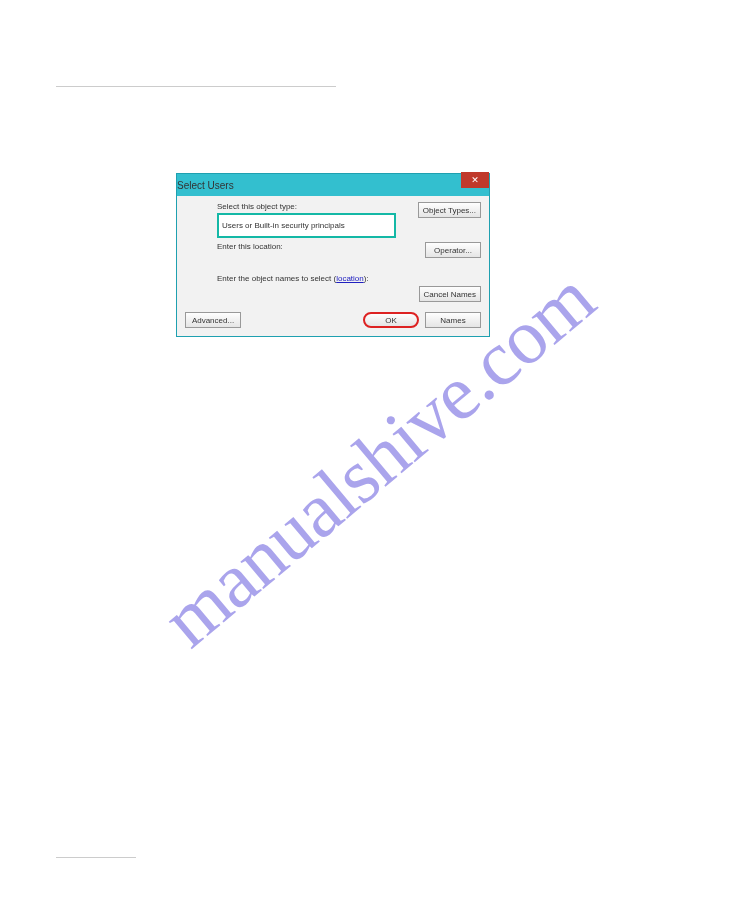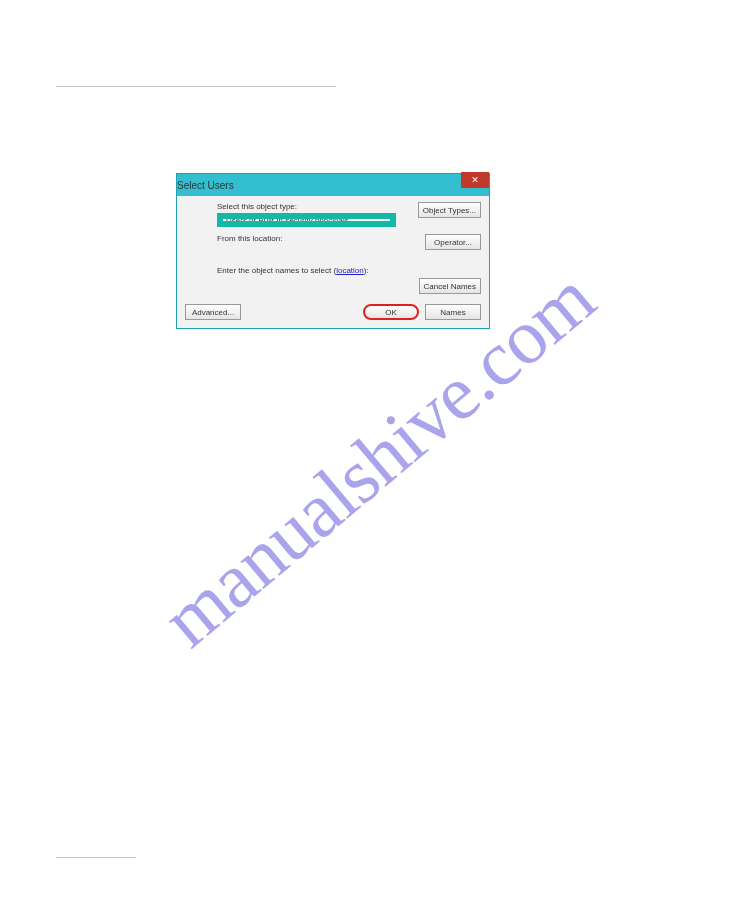--- a/index.html
+++ b/index.html
@@ -65,22 +65,22 @@
   .dlg-body {
     padding: 6px 8px 8px 8px;
     font-size: 8px;
     color: #333;
   }
   .row { display: flex; align-items: flex-start; margin-bottom: 4px; gap: 6px; margin-left: 32px; }
   .col-left { flex: 1; }
   .lbl { font-size: 8px; margin-bottom: 2px; }
   .txtfield {
     width: 100%;
-    height: 14px;
-    border: 6px solid #14b8a6;
+    height: 25px;
+    border: 2px solid #14b8a6;
     background: #fff;
     font-size: 8px;
     padding: 1px 3px;
     color: #333;
   }
   .txtarea {
     width: 100%;
     height: 28px;
     border: 1px solid #bbb;
     background: #fff;
@@ -152,21 +152,21 @@
           <input class="txtfield" readonly="" value="Users or Built-in security principals" style="">
         </div>
         <div class="btn-col" style="justify-content: flex-end; height:28px;">
           <div style="height:12px;"></div>
           <div class="btn">Object Types...</div>
         </div>
       </div>
 
       <div class="row">
         <div class="col-left">
-          <div class="lbl">From this location:</div>
+          <div class="lbl">Enter this location:</div>
         </div>
         <div class="btn-col" style="justify-content: flex-end; height:28px;">
           <div style="height:12px;"></div>
           <div class="btn">Operator...</div>
         </div>
       </div>
 
       <div class="row">
         <div class="col-left">
           <div class="lbl">

